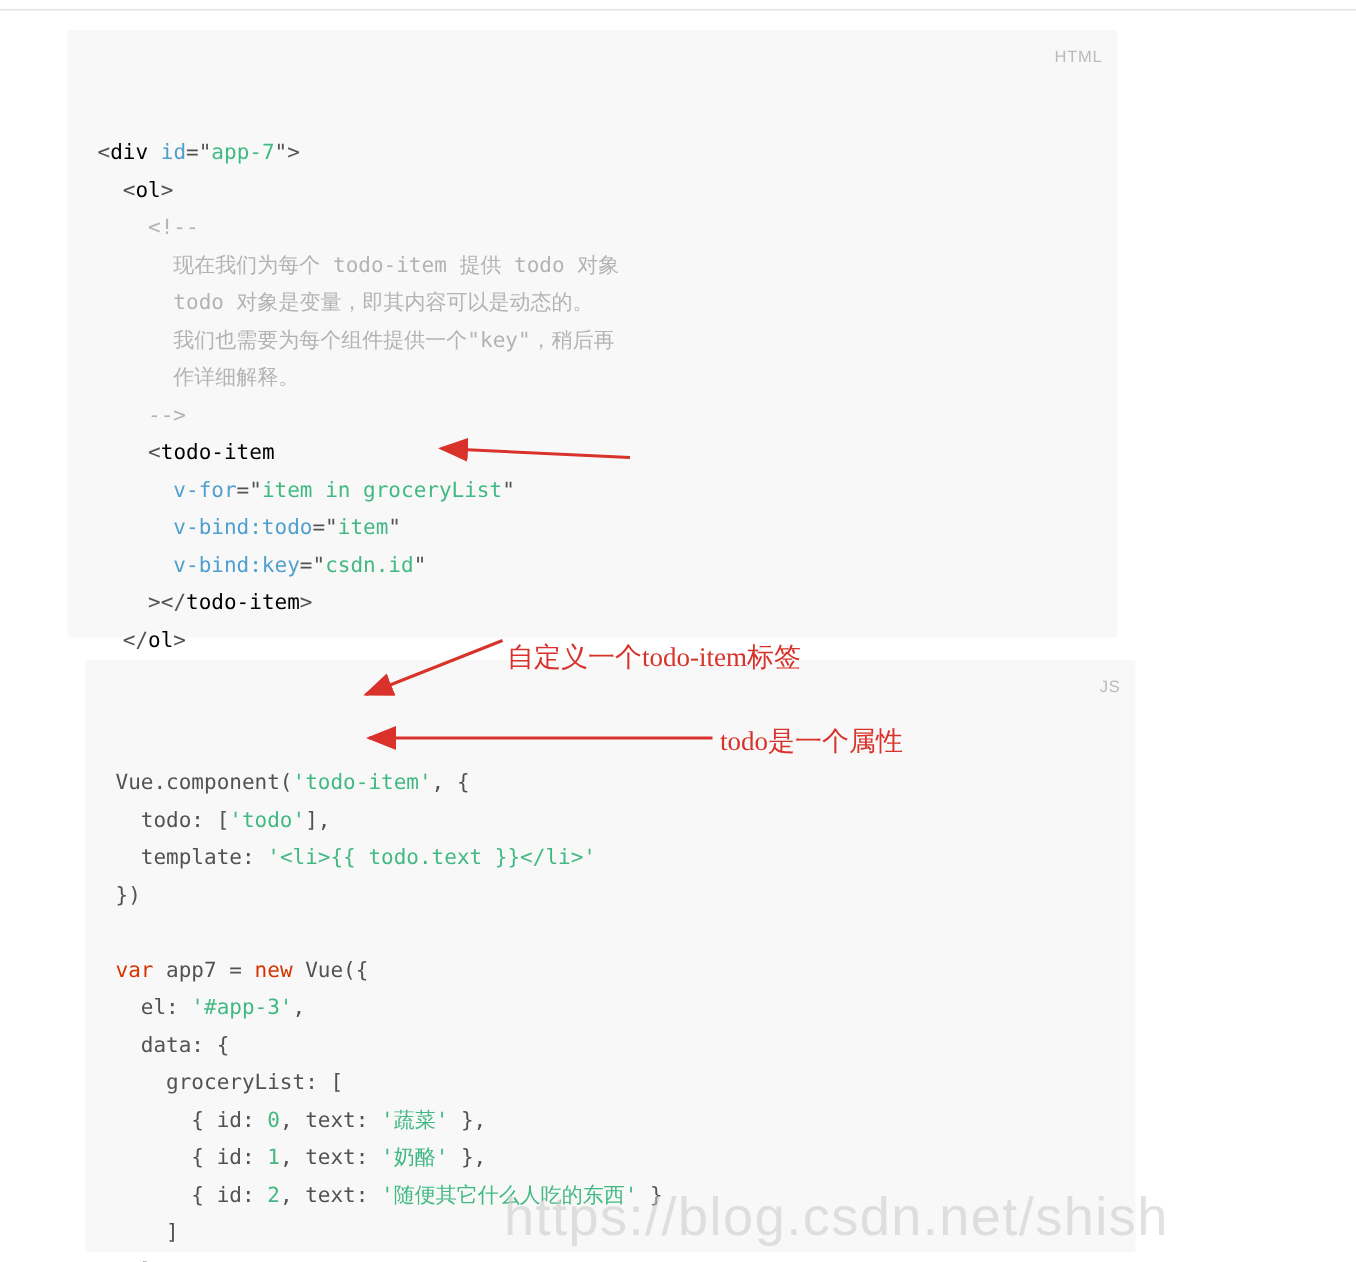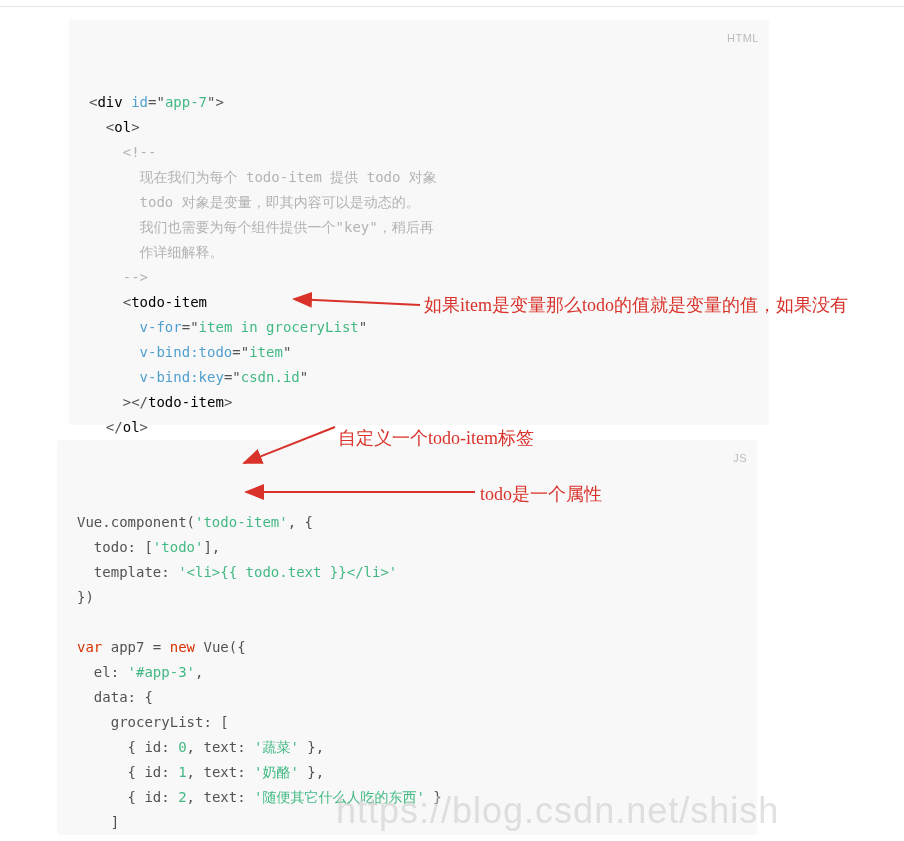--- a/index.html
+++ b/index.html
@@ -61,21 +61,21 @@
     left: 0; right: 0; top: 6px;
     height: 1px;
     background: #e5e5e5;
   }
 </style>
 </head>
 <body>
 
 <div class="top-border"></div>
 
-<div class="code-block" style="left:69px; top:20px; width:700px; height:405px;">
+<div class="code-block" style="left:45px; top:20px; width:700px; height:405px;">
   <span class="lang-label">HTML</span>
 <span class="tok-plain">&lt;</span><span class="tok-tag">div</span><span class="tok-plain"> </span><span class="tok-attr">id</span><span class="tok-plain">=</span><span class="tok-plain">"</span><span class="tok-str">app-7</span><span class="tok-plain">"</span><span class="tok-plain">&gt;</span>
   <span class="tok-plain">&lt;</span><span class="tok-tag">ol</span><span class="tok-plain">&gt;</span>
     <span class="tok-comment">&lt;!--</span>
       <span class="tok-comment">现在我们为每个 todo-item 提供 todo 对象</span>
       <span class="tok-comment">todo 对象是变量，即其内容可以是动态的。</span>
       <span class="tok-comment">我们也需要为每个组件提供一个"key"，稍后再</span>
       <span class="tok-comment">作详细解释。</span>
     <span class="tok-comment">--&gt;</span>
     <span class="tok-plain">&lt;</span><span class="tok-tag">todo-item</span>
@@ -100,21 +100,20 @@
 <span class="tok-plain">    groceryList: [</span>
 <span class="tok-plain">      { id: </span><span class="tok-num">0</span><span class="tok-plain">, text: </span><span class="tok-str">'蔬菜'</span><span class="tok-plain"> },</span>
 <span class="tok-plain">      { id: </span><span class="tok-num">1</span><span class="tok-plain">, text: </span><span class="tok-str">'奶酪'</span><span class="tok-plain"> },</span>
 <span class="tok-plain">      { id: </span><span class="tok-num">2</span><span class="tok-plain">, text: </span><span class="tok-str">'随便其它什么人吃的东西'</span><span class="tok-plain"> }</span>
 <span class="tok-plain">    ]</span>
 <span class="tok-plain">  }</span>
 
 </div>
 
 <div class="annot" style="left:424px; top:293px; width:470px;">
-  <div>如果item是变量那么todo的值就是变量的值，如果没有</div>
 </div>
 
 <div class="annot" style="left:338px; top:414px;margin-top:12px;">
   <span>自定义一个todo-item标签</span>
 </div>
 
 <div class="annot" style="left:480px; top:482px;">
   <span>todo是一个属性</span>
 </div>
 

